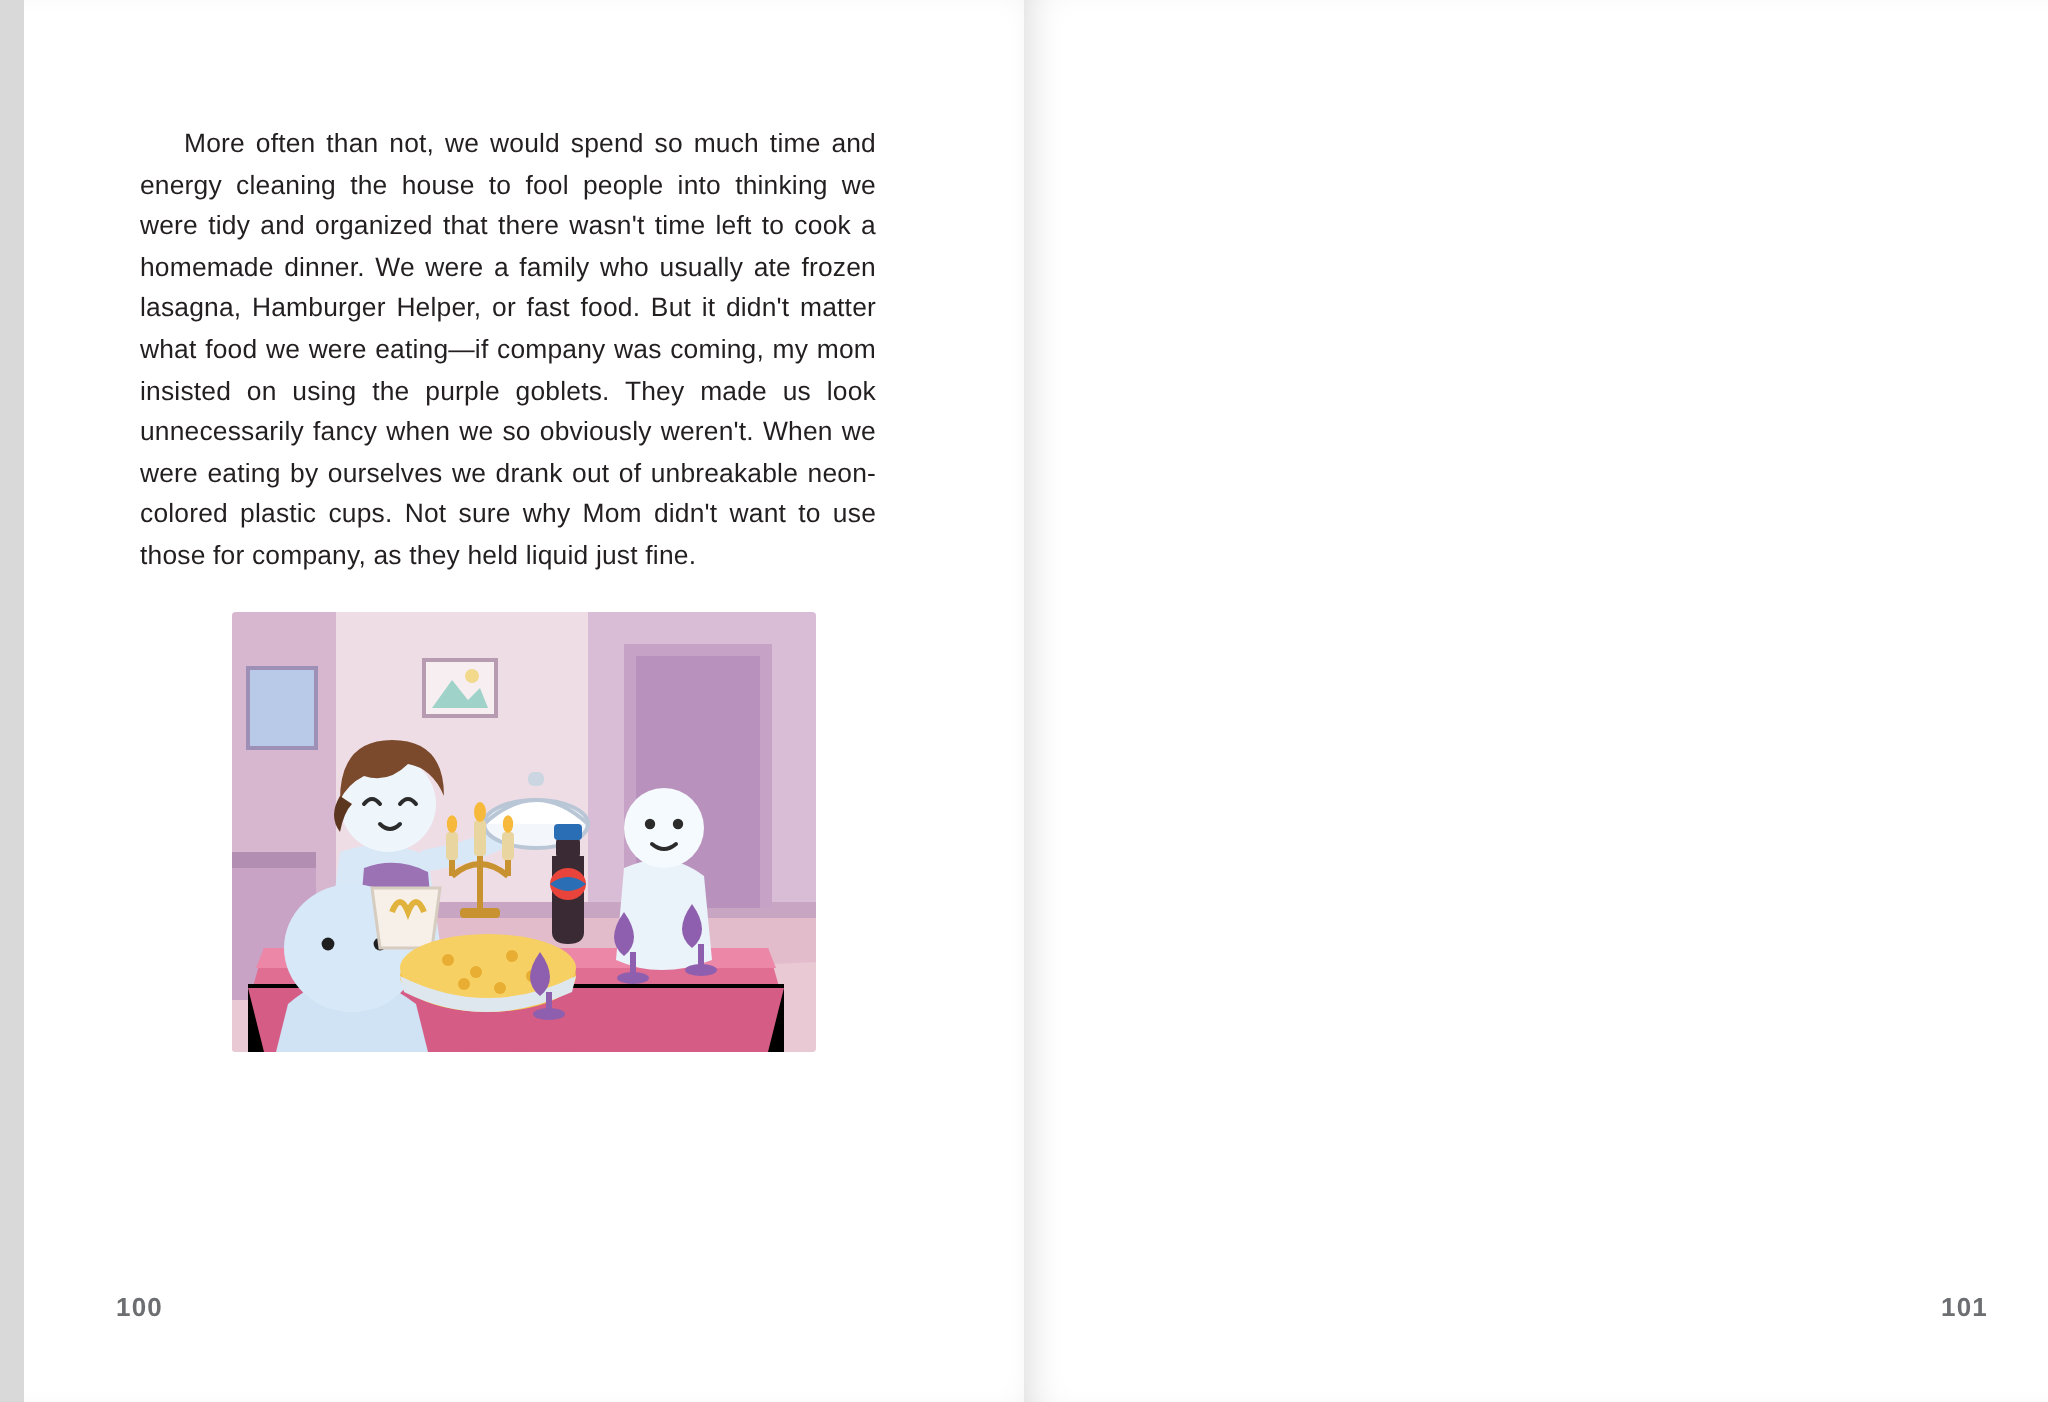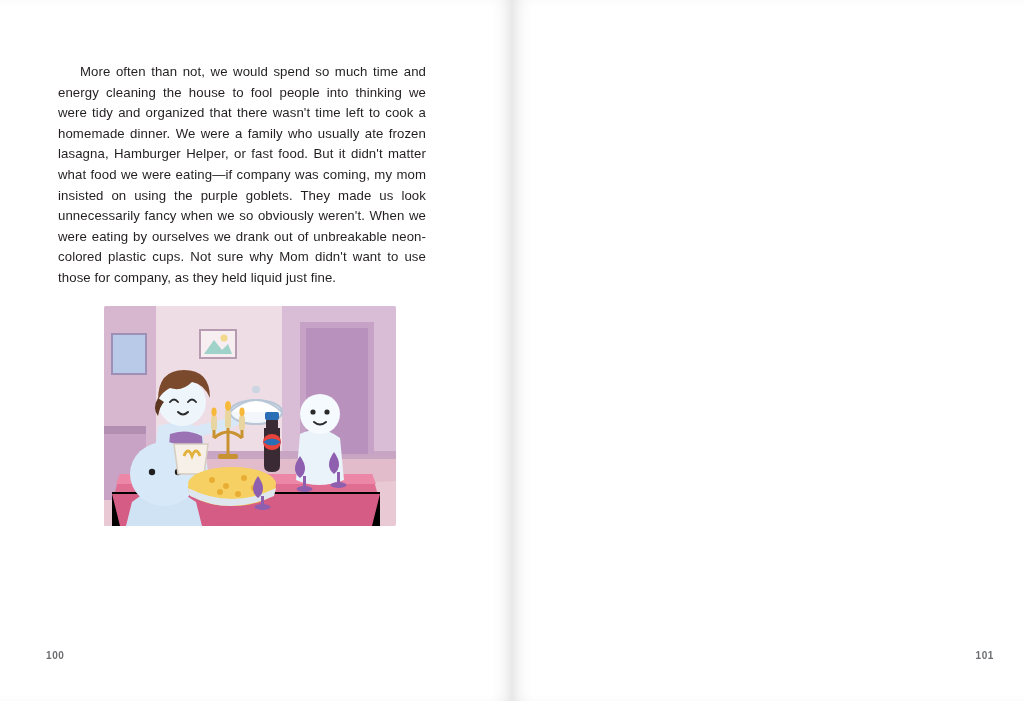--- a/index.html
+++ b/index.html
@@ -21,21 +21,21 @@
     background: #d9d9d9;
   }
   .page {
     position: absolute;
     top: 0;
     width: 512px;
     height: 701px;
     background: #ffffff;
     box-sizing: border-box;
   }
-  .page-left  { left: 0;   box-shadow: inset -14px 0 20px -14px rgba(0,0,0,0.18); }
+  .page-left  { left: 12px;   box-shadow: inset -14px 0 20px -14px rgba(0,0,0,0.18); }
   .page-right { left: 512px; box-shadow: inset 14px 0 20px -14px rgba(0,0,0,0.18); }
 
   .col {
     position: absolute;
     top: 62px;
     width: 368px;
   }
   .col-left  { left: 58px; }
 
   p {
@@ -45,21 +45,21 @@
     color: #231f20;
     text-align: justify;
     text-indent: 22px;
     letter-spacing: 0.1px;
   }
   p.cont { text-indent: 22px; }
 
   .folio {
     position: absolute;
     bottom: 40px;
-    font-size: 10px;
+    font-size: 13px;
     font-weight: bold;
     color: #6d6e71;
     letter-spacing: 0.6px;
   }
   .folio-left  { left: 46px; }
   .folio-right { right: 30px; }
 
   
   .art {
     position: absolute;

